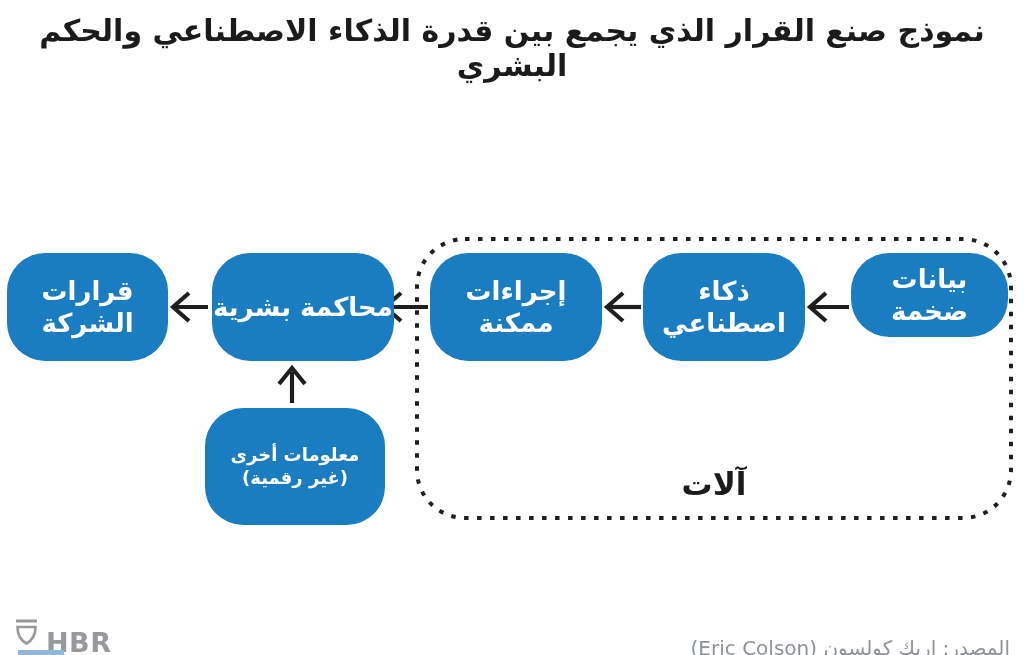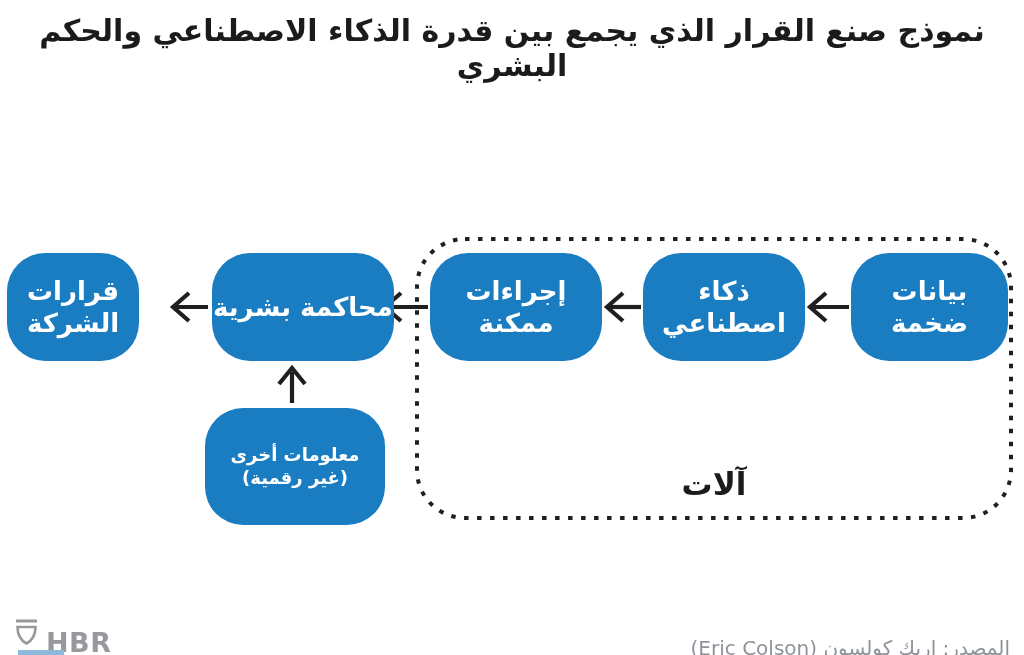--- a/index.html
+++ b/index.html
@@ -12,25 +12,25 @@
     text-align:center;font-size:30px;font-weight:bold;color:#1b1b1b;
     direction:rtl;letter-spacing:-0.5px;
   }
   .overlay{position:absolute;top:0;left:0;width:1024px;height:655px;pointer-events:none;}
   .node{
     position:absolute;background:#1a7dc2;border-radius:38px;
     display:flex;flex-direction:column;align-items:center;justify-content:center;
     color:#ffffff;font-weight:bold;font-size:26px;text-align:center;
     direction:rtl;line-height:1.25;
   }
-  .node-big-data{left:851px;top:253px;width:157px;height:108px;}
+  .node-big-data{left:851px;top:253px;width:157px;height:84px;}
   .node-ai{left:643px;top:253px;width:162px;height:108px;}
   .node-possible-actions{left:430px;top:253px;width:172px;height:108px;}
   .node-human-judgment{left:212px;top:253px;width:182px;height:108px;}
-  .node-company-decisions{left:7px;top:253px;width:132px;height:108px;}
+  .node-company-decisions{left:7px;top:253px;width:161px;height:108px;}
   .node-other-info{left:205px;top:408px;width:180px;height:117px;font-size:18px;}
   .machines-label{
     position:absolute;left:417px;top:466px;width:594px;
     text-align:center;font-size:31px;font-weight:bold;color:#1b1b1b;direction:rtl;
   }
   .footer-logo{
     position:absolute;left:14px;top:617px;height:30px;
     display:flex;align-items:center;gap:7px;color:#97999d;
   }
   .footer-logo .hbr-text{font-size:27px;font-weight:bold;letter-spacing:0.5px;color:#97999d;margin-top:21px;}

